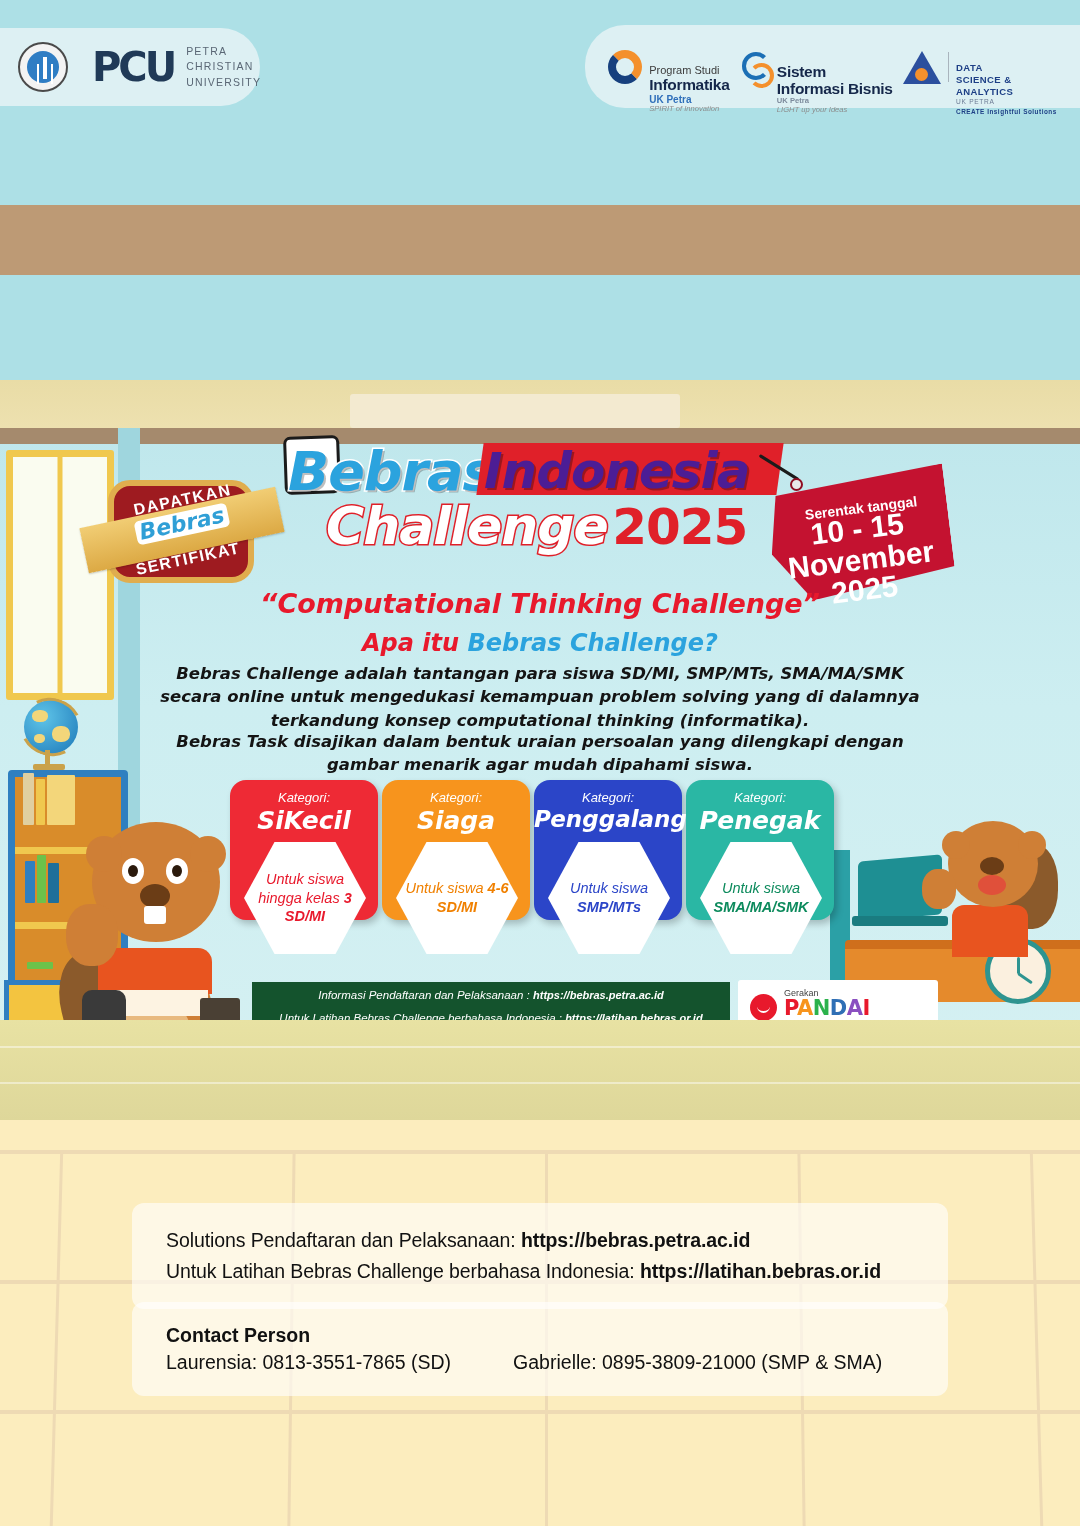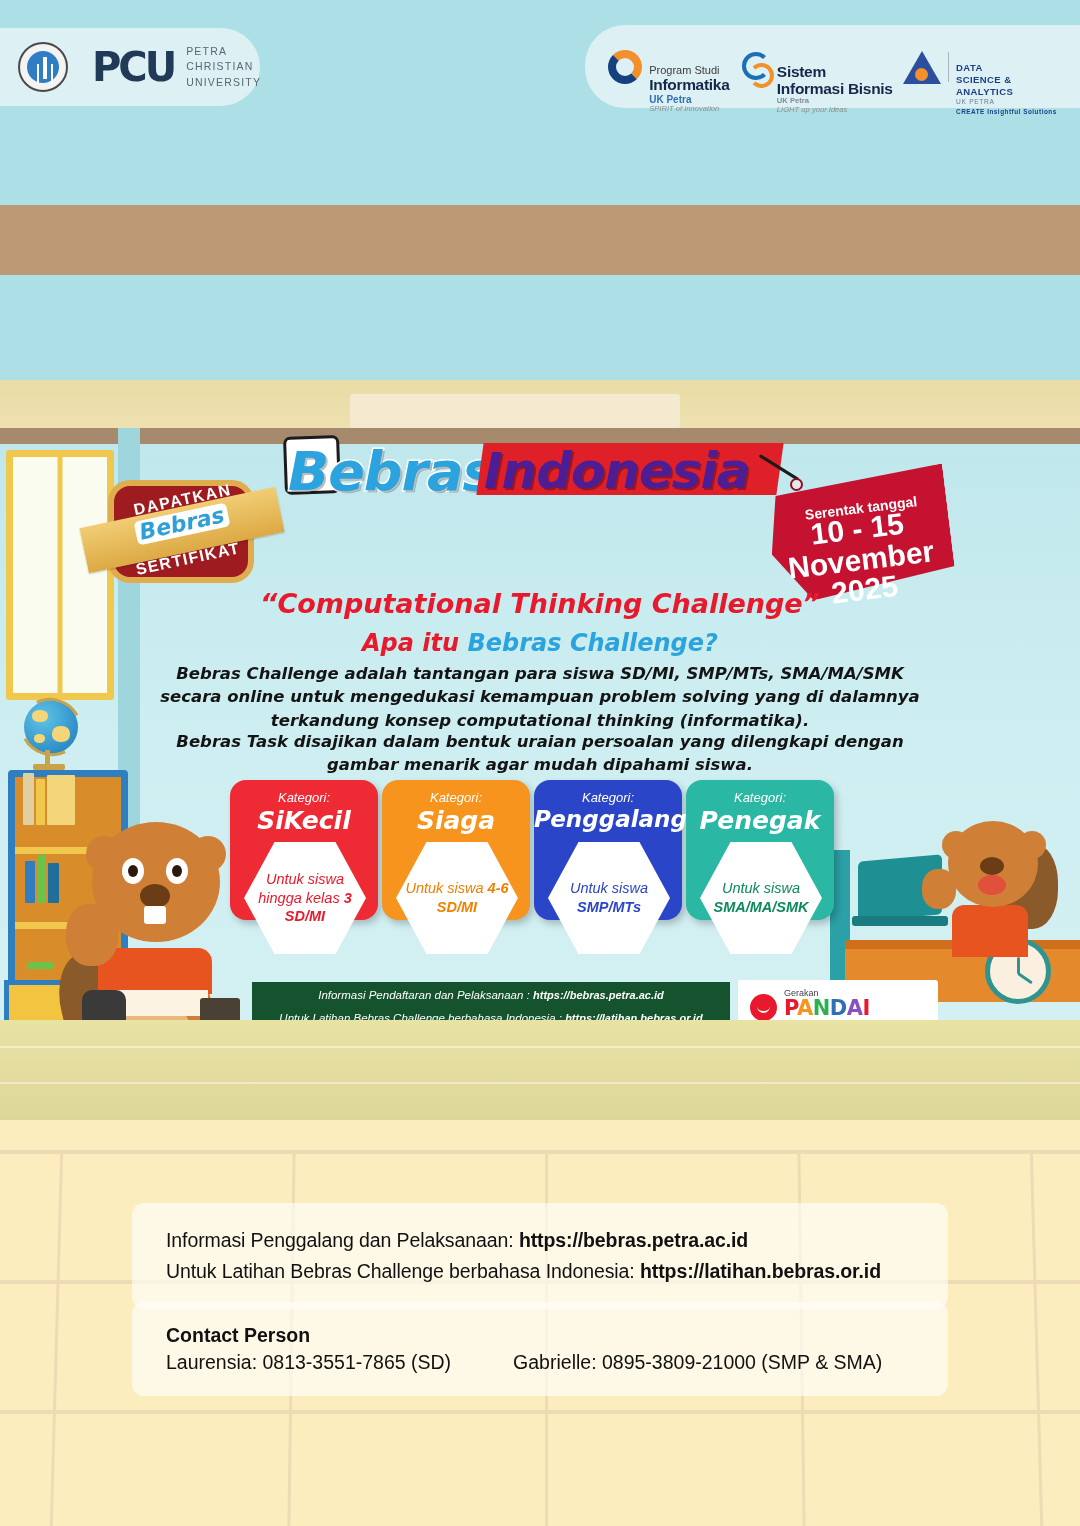--- a/index.html
+++ b/index.html
@@ -393,20 +393,24 @@
     <div class="badge-bot">SERTIFIKAT</div>
   </div>
 
   <div class="title-wrap">
     <div class="t-line1">
       <div class="b-box"></div>
       <div class="t-bebras">Bebras</div>
       <div class="t-indo-bg"></div>
       <div class="t-indo">Indonesia</div>
     </div>
+    <div class="t-line2">
+      <span class="t-chall">Challenge</span>
+      <span class="t-2025">2025</span>
+    </div>
   </div>
 
   <div class="datetag">
     <div class="datetag-body"></div>
     <div class="datetag-string"></div>
     <div class="datetag-hole"></div>
     <div class="dt-txt dt-1">Serentak tanggal</div>
     <div class="dt-txt dt-2">
       <div>10 - 15</div>
       <div>November</div>
@@ -508,21 +512,21 @@
   <div class="tile-h" style="top:290px"></div>
   <div class="tile-v" style="left:55px;top:30px;height:376px;transform:rotate(1.6deg)"></div>
   <div class="tile-v" style="left:290px;top:30px;height:376px;transform:rotate(.8deg)"></div>
   <div class="tile-v" style="left:545px;top:30px;height:376px"></div>
   <div class="tile-v" style="left:800px;top:30px;height:376px;transform:rotate(-.8deg)"></div>
   <div class="tile-v" style="left:1035px;top:30px;height:376px;transform:rotate(-1.6deg)"></div>
 </div>
 
 <div class="info-card" id="info-card-1">
   <div class="info-line">
-    <span>Informasi Penggalang dan Pelaksanaan: </span><b>https://bebras.petra.ac.id</b>
+    <span>Solutions Pendaftaran dan Pelaksanaan: </span><b>https://bebras.petra.ac.id</b>
   </div>
   <div class="info-line">
     <span>Untuk Latihan Bebras Challenge berbahasa Indonesia: </span><b>https://latihan.bebras.or.id</b>
   </div>
 </div>
 
 <div class="info-card" id="info-card-2">
   <div class="cp-title">Contact Person</div>
   <div class="cp-row">
     <span>Laurensia: 0813-3551-7865 (SD)</span>

